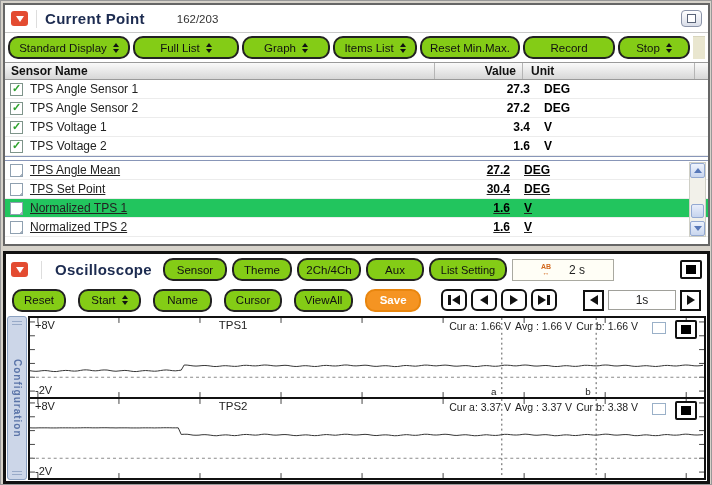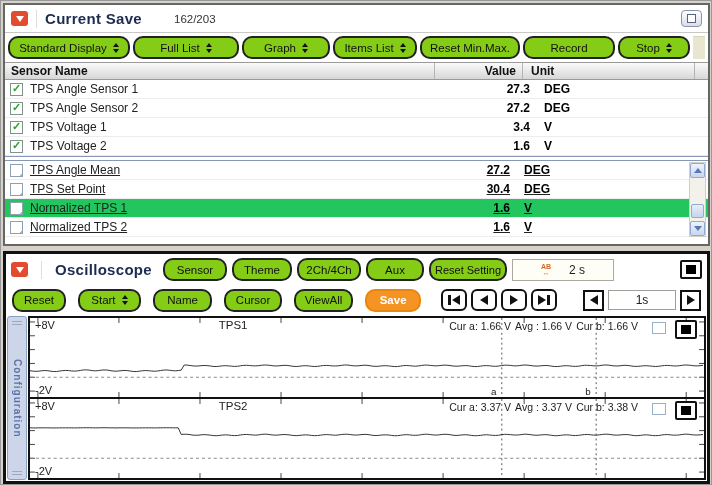--- a/index.html
+++ b/index.html
@@ -90,21 +90,21 @@
 <body>
 
 <div id="window">
 
   <div class="panel1">
     <div class="p1-title">
       <span class="app-icon">
           <span class="tri"></span>
         </span>
       <span class="title-sep"></span>
-      <span class="panel-title">Current Save</span>
+      <span class="panel-title">Current Point</span>
       <span class="counter">162/203</span>
       <span class="corner-btn">
           <span class="sq"></span>
         </span>
     </div>
 
     <div class="p1-toolbar">
       <div class="pill" style="width:122px">
         <span>Standard Display</span>
         <span class="spin">
@@ -251,21 +251,21 @@
       <div class="pill" style="width:60px">
           <span>Theme</span>
         </div>
       <div class="pill" style="width:64px">
           <span>2Ch/4Ch</span>
         </div>
       <div class="pill" style="width:58px">
           <span>Aux</span>
         </div>
       <div class="pill" style="width:78px; font-size:11px">
-          <span>Reset Setting</span>
+          <span>List Setting</span>
         </div>
       <div class="timebox">
         <span class="ab-icon">
             <span>AB</span>
             <span>↔</span>
           </span>
         <span>2 s</span>
       </div>
       <span class="p2-spacer"></span>
       <div class="blk-btn">

